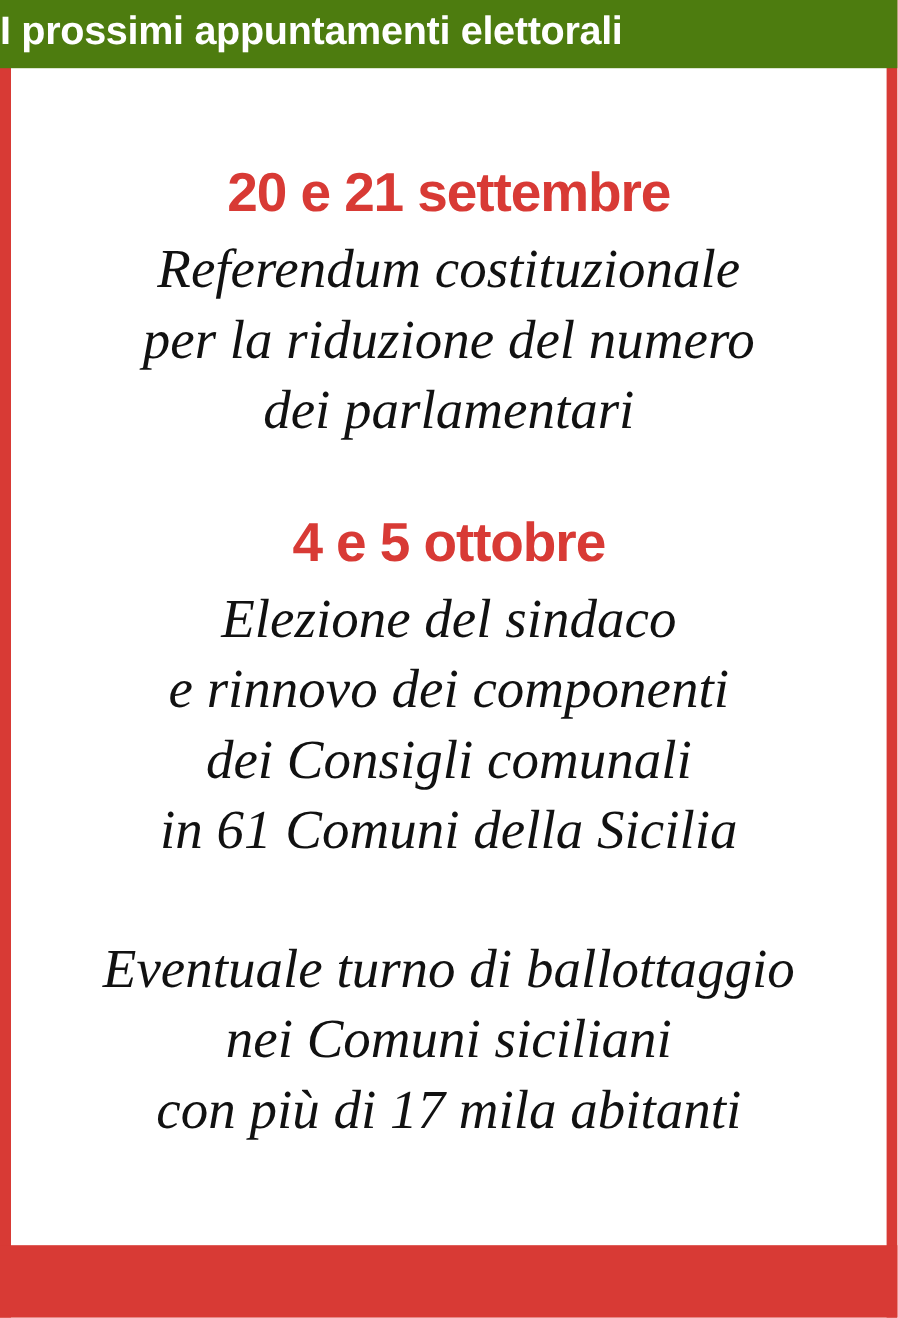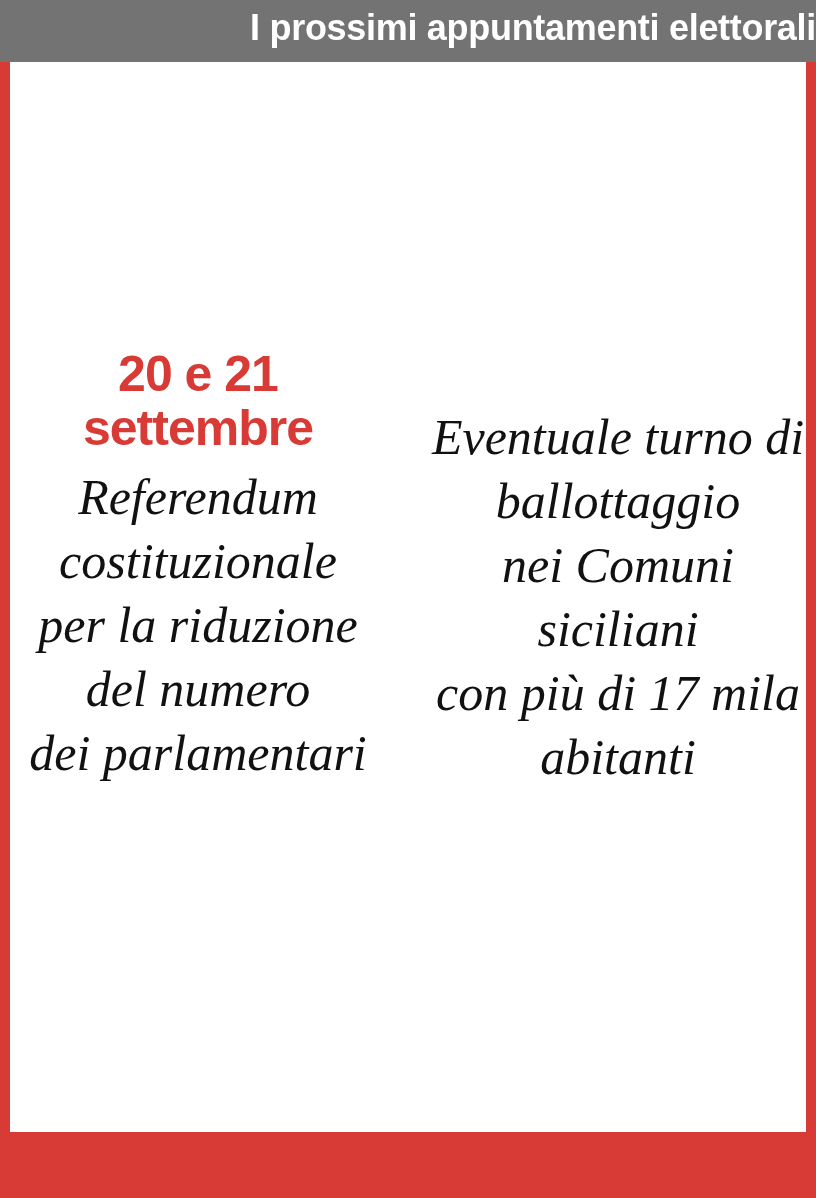--- a/index.html
+++ b/index.html
@@ -18,41 +18,41 @@
     width: 816px;
     height: 1198px;
     box-sizing: border-box;
     background: #ffffff;
     border-left: 10px solid #d83a35;
     border-right: 10px solid #d83a35;
     display: flex;
     flex-direction: column;
   }
   .header-bar {
-    background: #737373;
+    background: #4d7c0f;
     color: #ffffff;
-    text-align: right;
+    text-align: left;
     font-family: "Liberation Sans", sans-serif;
     font-weight: bold;
     font-size: 36px;
     letter-spacing: -0.3px;
     line-height: 1;
     padding: 10px 0 16px 0;
     height: 62px;
     box-sizing: border-box;
     margin-left: -10px;
     margin-right: -10px;
   }
   .content {
     flex: 1 1 auto;
     display: flex;
-    flex-direction: row;
+    flex-direction: column;
     justify-content: flex-start;
     align-items: center;
-    gap: 44px;
+    padding-top: 86px;
   }
   .entry {
     width: 100%;
     text-align: center;
     margin-bottom: 62px;
   }
   .entry:last-child {
     margin-bottom: 0;
   }
   .entry-date {
@@ -88,20 +88,27 @@
 
   <div class="content">
 
     <div class="entry">
       <div class="entry-date">20 e 21 settembre</div>
       <div class="entry-desc">Referendum costituzionale
 per la riduzione del numero
 dei parlamentari</div>
     </div>
 
+    <div class="entry">
+      <div class="entry-date">4 e 5 ottobre</div>
+      <div class="entry-desc">Elezione del sindaco
+e rinnovo dei componenti
+dei Consigli comunali
+in 61 Comuni della Sicilia</div>
+    </div>
 
     <div class="entry">
       <div class="entry-desc">Eventuale turno di ballottaggio
 nei Comuni siciliani
 con più di 17 mila abitanti</div>
     </div>
 
   </div>
 
   <div class="footer-bar"></div>

